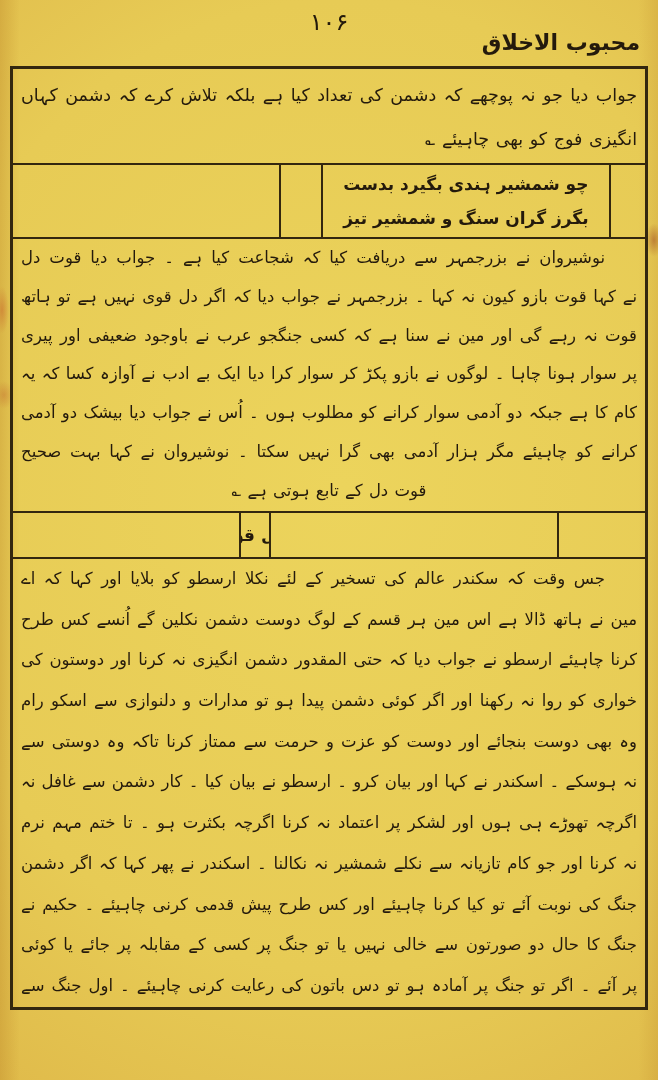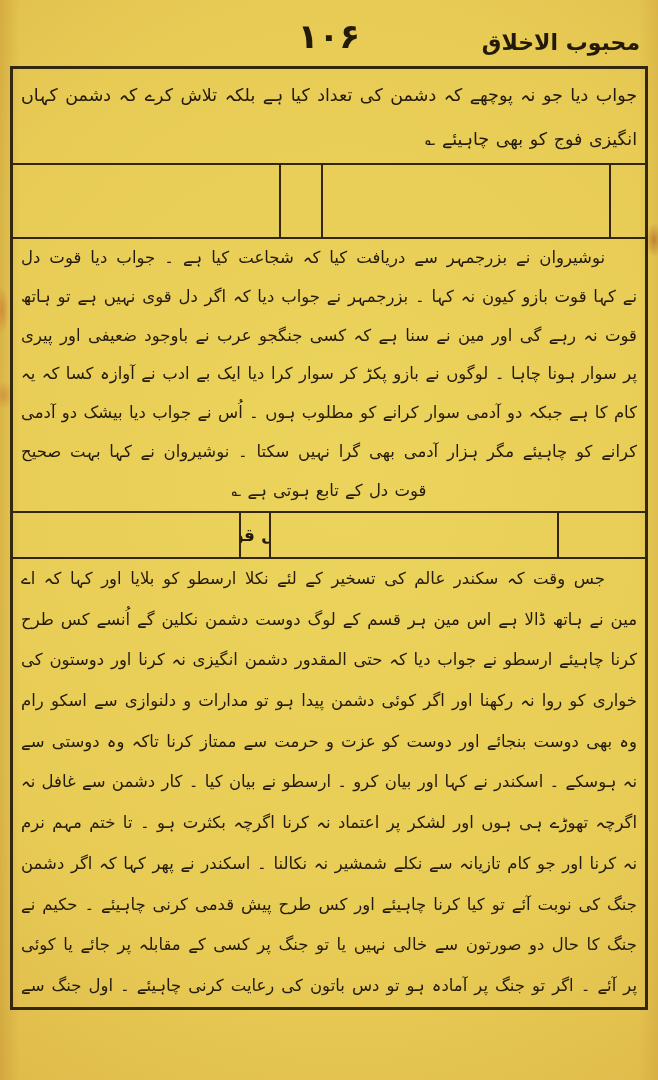--- a/index.html
+++ b/index.html
@@ -16,22 +16,22 @@
       linear-gradient(90deg, rgba(176,116,28,.28), rgba(176,116,28,0) 3%),
       linear-gradient(270deg, rgba(176,116,28,.18), rgba(176,116,28,0) 3%),
       radial-gradient(130% 90% at 52% 45%, #ecd45c 0%, #e7cb55 50%, #dcb245 86%, #d0a23a 100%);
   }
   .header { position:absolute; top:8px; left:10px; right:10px; height:52px; }
   .book-title {
     position:absolute; top:22px; right:8px;
     font-size:22px; font-weight:bold;
   }
   .page-number {
-    position:absolute; top:8px; left:50%; transform:translateX(-50%);
-    font-size:34px; font-weight:bold; letter-spacing:2px;
+    position:absolute; top:0; left:50%; transform:translateX(-50%);
+    font-size:24px; font-weight:normal; letter-spacing:2px;
   }
   .frame {
     position:absolute; left:10px; top:66px; width:638px; height:944px;
     border:3px solid #33270f;
     display:flex; flex-direction:column;
     direction:rtl;
   }
   .para { padding:0 8px; }
   .line {
     font-size:16.5px;
@@ -75,20 +75,22 @@
 <div class="frame">
 
   <div class="para p1">
     <div class="line">جواب دیا جو نہ پوچھے کہ دشمن کی تعداد کیا ہے بلکہ تلاش کرے کہ دشمن کہاں ہے اور ایسا ہی</div>
     <div class="line end">انگیزی فوج کو بھی چاہیئے ؎</div>
   </div>
 
   <div class="couplet c1">
     <div class="cell"></div>
     <div class="cell verse">
+      <div class="vline">چو شمشیر ہندی بگیرد بدست</div>
+      <div class="vline">بگرز گران سنگ و شمشیر تیز</div>
     </div>
     <div class="cell"></div>
     <div class="cell"></div>
   </div>
 
   <div class="para p2">
     <div class="line indent">نوشیروان نے بزرجمہر سے دریافت کیا کہ شجاعت کیا ہے ۔ جواب دیا قوت دل نوشیروان</div>
     <div class="line">نے کہا قوت بازو کیون نہ کہا ۔ بزرجمہر نے جواب دیا کہ اگر دل قوی نہیں ہے تو ہاتھ مین بھی</div>
     <div class="line">قوت نہ رہے گی اور مین نے سنا ہے کہ کسی جنگجو عرب نے باوجود ضعیفی اور پیری ایک دن گھوڑے</div>
     <div class="line">پر سوار ہونا چاہا ۔ لوگوں نے بازو پکڑ کر سوار کرا دیا ایک بے ادب نے آوازہ کسا کہ یہ کس</div>

